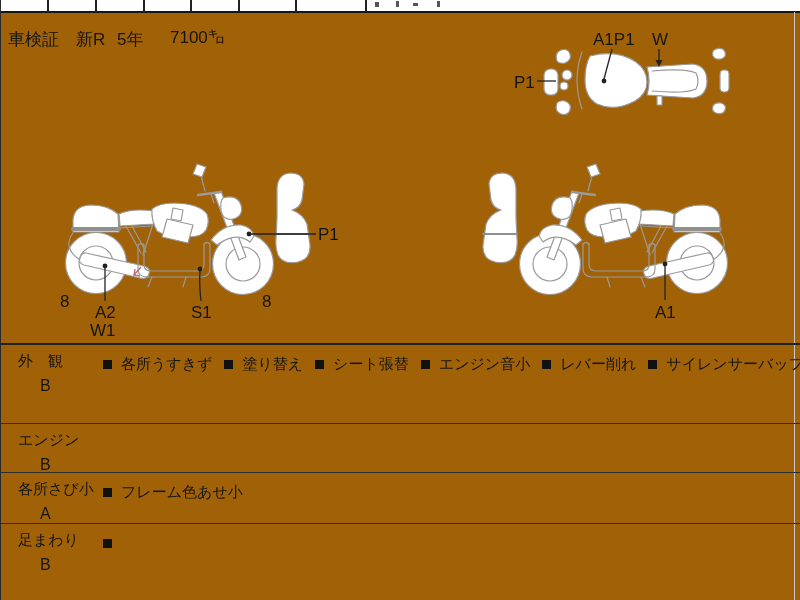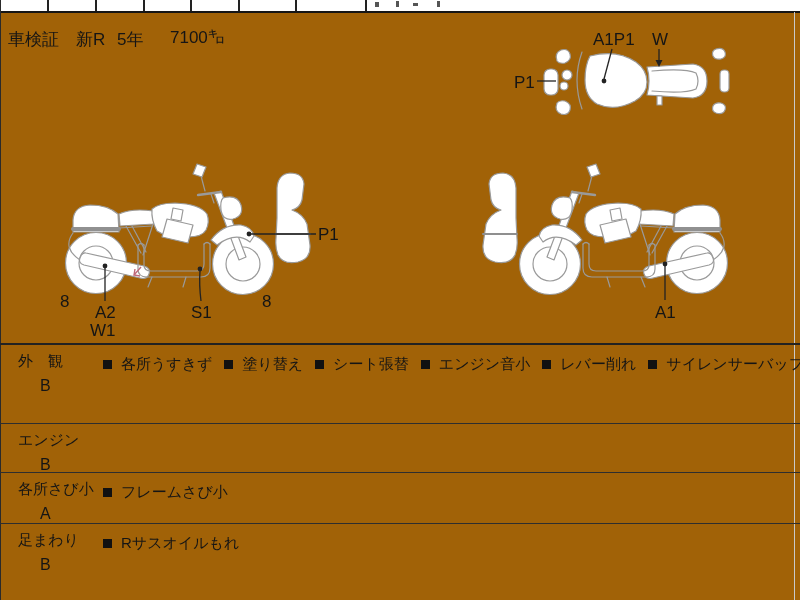--- a/index.html
+++ b/index.html
@@ -214,35 +214,34 @@
 
     <div class="insp-row" style="height:51px">
       <div class="cat-col">
         <div class="cat">各所さび小</div>
         <div class="grade">A</div>
       </div>
       <div class="items">
         <div class="iline">
           <span class="item">
               <span class="bullet"></span>
-              <span>フレームさび小</span>
+              <span>フレーム色あせ小</span>
             </span>
         </div>
       </div>
     </div>
 
     <div class="insp-row" style="height:77px">
       <div class="cat-col">
         <div class="cat">足まわり</div>
         <div class="grade">B</div>
       </div>
       <div class="items">
         <div class="iline">
           <span class="item">
               <span class="bullet"></span>
-              <span>Rサスオイルもれ</span>
             </span>
         </div>
       </div>
     </div>
 
   </div>
 </div>
 
 </body></html>

